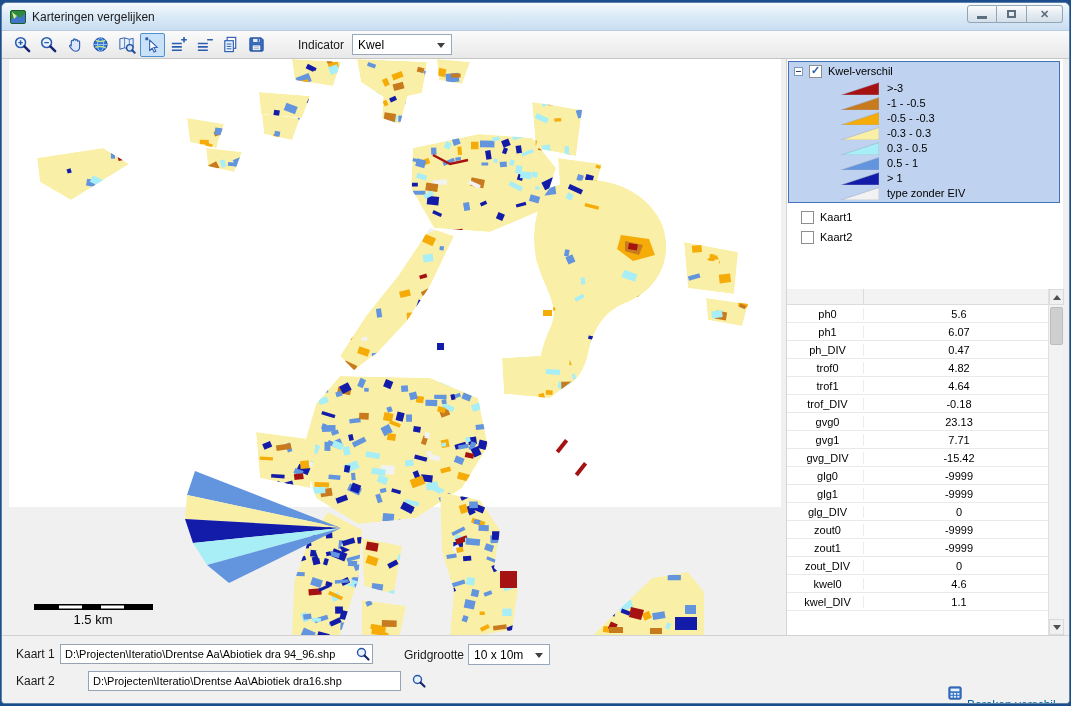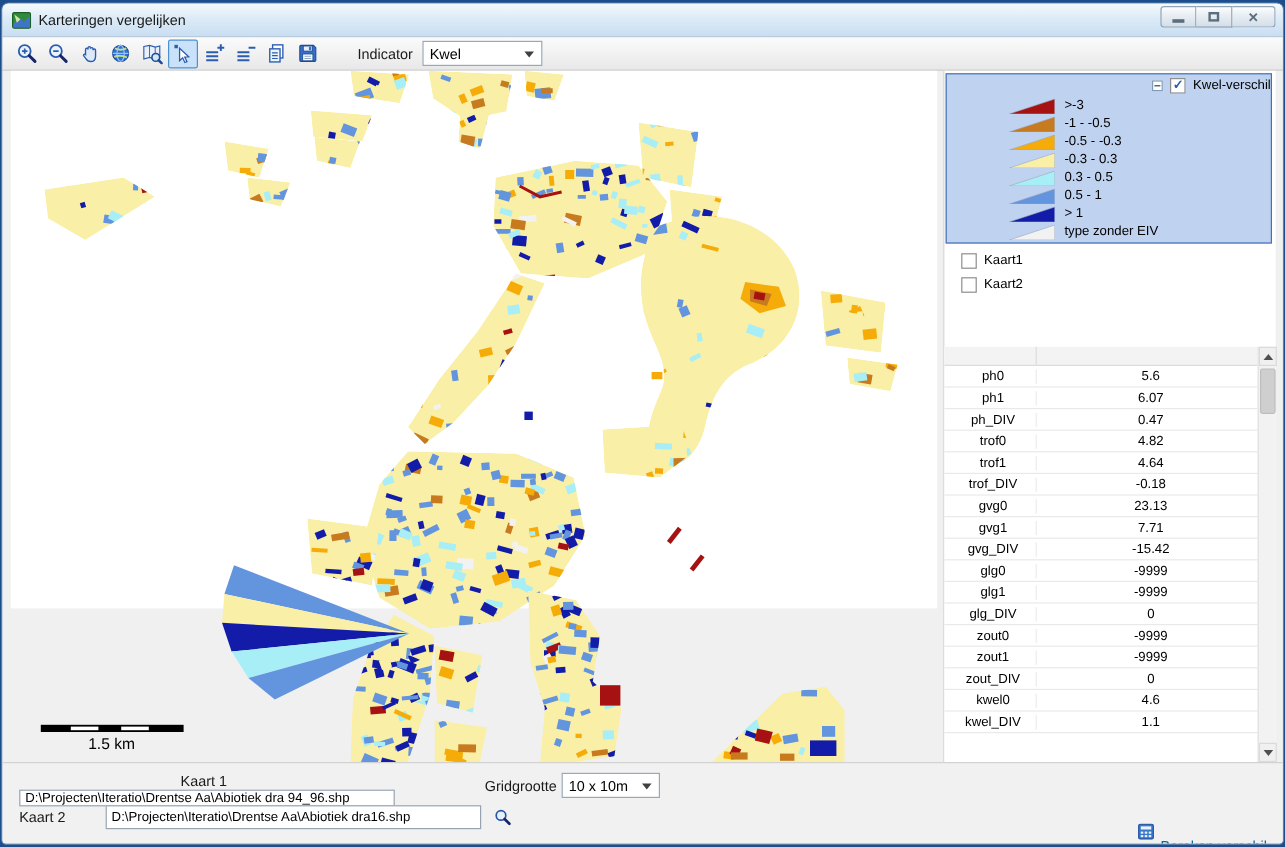--- a/index.html
+++ b/index.html
@@ -42,21 +42,21 @@
 
   
   #client { position:absolute; left:0; top:56px; width:1067px; height:576px; background:#f0f0f0; }
   #map-panel { position:absolute; left:7px; top:0; width:772px; height:448px; background:#fff; }
   #map-canvas { position:absolute; left:0; top:0; }
 
   
   #right-panel { position:absolute; left:784px; top:0; width:277px; height:576px; background:#fff; border-left:1px solid #d4d4d4; }
   #legend-box { position:absolute; left:1px; top:2px; width:272px; height:142px;
     background:#bfd2ef; border:1px solid #4472b8; }
-  #legend-tree-row { display:flex; align-items:center; height:18px; padding-left:5px;justify-content:flex-end; }
+  #legend-tree-row { display:flex; align-items:center; height:18px; padding-left:5px; }
   .expander { width:9px; height:9px; background:#fff; border:1px solid #7e9bb8; position:relative; margin-right:6px; }
   .expander::after { content:""; position:absolute; left:1px; top:3px; width:5px; height:1px; background:#33475c; }
   .cbx { width:13px; height:13px; background:#fff; border:1px solid #8e8e8e; position:relative; margin-right:6px; flex:none; }
   .cbx.checked::after { content:"✓"; position:absolute; left:1px; top:-2px; font-size:11px; font-weight:bold; color:#2c5fa8; }
   #legend-items { padding-left:52px; }
   .legend-row { display:flex; align-items:flex-end; height:15px; }
   .legend-row svg { width:38px; height:13px; margin-right:8px; flex:none; }
   .legend-row span { font-size:11px; line-height:13px; }
   #layer-list { position:absolute; left:14px; top:148px; }
   .layer-row { display:flex; align-items:center; height:20px; }
@@ -1011,21 +1011,21 @@
           </div>
         <div id="scroll-thumb"></div>
         <div class="sbtn" style="bottom:0;">
             <span class="sarrow-dn"></span>
           </div>
       </div>
     </div>
   </div>
 
   <div id="bottombar">
-    <div class="file-row" style="top:8px;flex-direction:column;">
+    <div class="file-row" style="top:8px;">
       <span class="file-label">Kaart 1</span>
       <input class="file-input" readonly="" value="D:\Projecten\Iteratio\Drentse Aa\Abiotiek dra 94_96.shp" style="">
       <svg class="browse" viewBox="0 0 16 16">
         <circle cx="6.5" cy="6.5" r="4" fill="#e8f1fb" stroke="#2457a8" stroke-width="1.4"></circle>
         <line x1="9.5" y1="9.5" x2="13.5" y2="13.5" stroke="#16256e" stroke-width="2.2" stroke-linecap="round"></line>
       </svg>
     </div>
     <div class="file-row" style="top:35px;gap:28px;">
       <span class="file-label">Kaart 2</span>
       <input class="file-input" readonly="" value="D:\Projecten\Iteratio\Drentse Aa\Abiotiek dra16.shp" style="">

